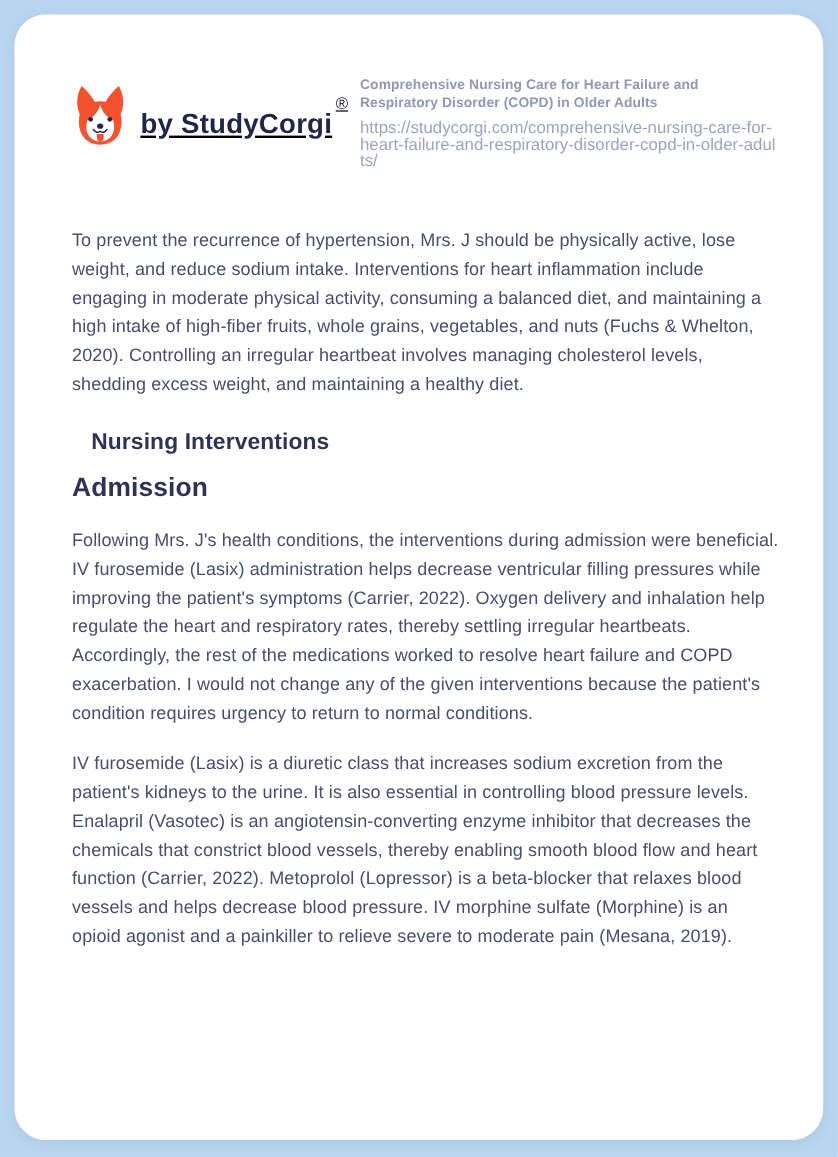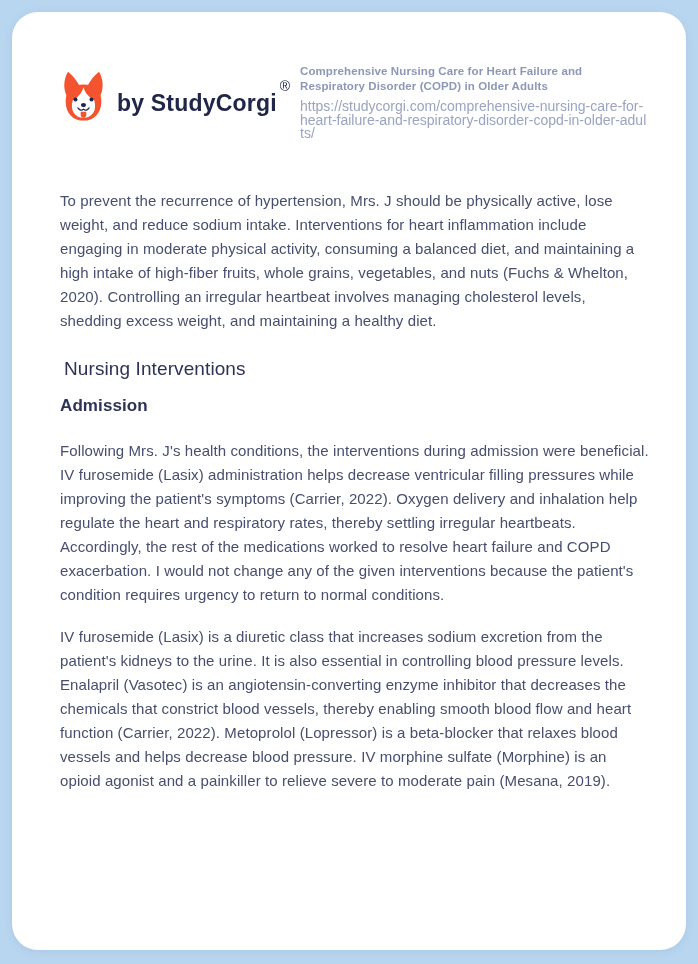--- a/index.html
+++ b/index.html
@@ -37,20 +37,21 @@
   .header {
     display: flex;
     justify-content: space-between;
     align-items: flex-start;
     margin-bottom: 48px;
   }
   .brand {
     display: flex;
     align-items: center;
     padding-top: 8px;
+    text-decoration: underline;
   }
   .logo-icon { width: 47px; height: 58px; display: inline-block; flex: none; }
   .brand-text {
     font-size: 23px;
     font-weight: 800;
     letter-spacing: 0.2px;
     color: var(--navy);
     margin-left: 10px;
     white-space: nowrap;
     margin-top: 8px;
@@ -91,27 +92,27 @@
     width: 590px;
     color: var(--body-text);
     font-size: 15px;
     line-height: 24px;
     letter-spacing: 0.1px;
   }
   .article p { margin: 0 0 18px 0; }
   .article h2 {
     font-size: 19px;
     line-height: 24px;
-    font-weight: 400;
+    font-weight: 700;
     color: var(--heading);
-    margin: 24px 0 14px 4px;
+    margin: 24px 0 14px 16px;
     letter-spacing: 0.1px;
   }
   .article h3 {
-    font-size: 17px;
+    font-size: 22px;
     line-height: 22px;
     font-weight: 700;
     color: var(--heading);
     margin: 0 0 22px 0;
     letter-spacing: 0.1px;
   }
   .article h3.spaced { margin-top: 6px; }
 </style>
 </head>
 <body>

